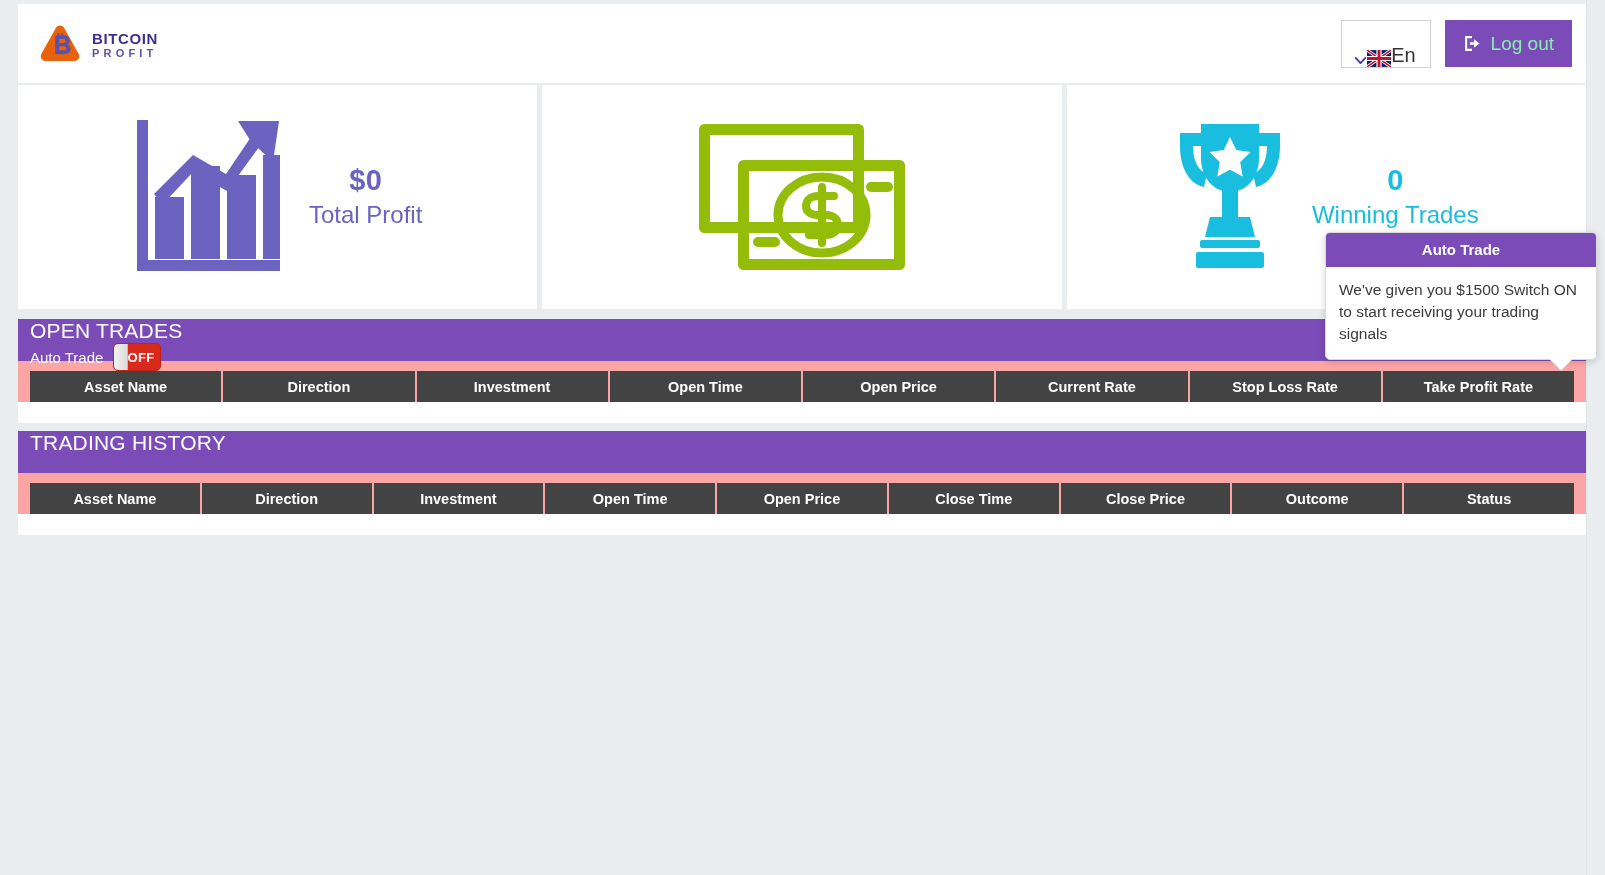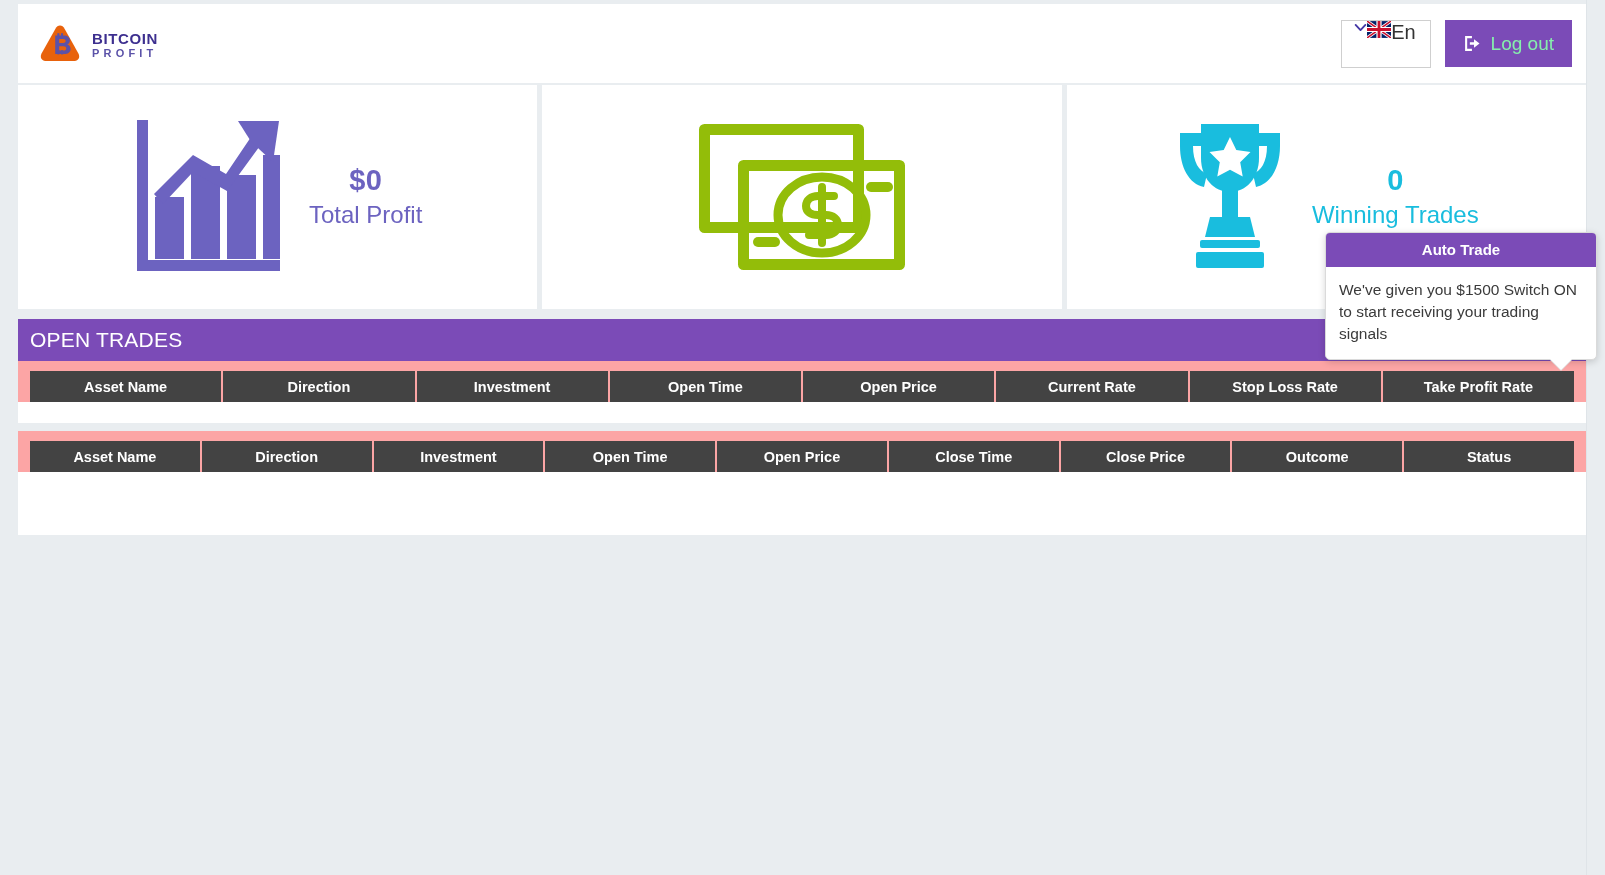--- a/index.html
+++ b/index.html
@@ -90,21 +90,21 @@
   }
 
   .nav-right {
     display: flex;
     align-items: center;
     gap: 14px;
   }
 
   .lang-select {
     display: flex;
-    align-items: flex-start;
+    align-items: flex-end;
     border: 1px solid #cfcfcf;
     background: #fff;
     height: 48px;
     padding: 0 14px 0 12px;
     cursor: pointer;
   }
   .chev {
     width: 13px; height: 13px; display: block;
   }
   .flag-uk { width: 24px; height: 17px; display: block; }
@@ -212,24 +212,25 @@
     width: 1568px;
     background: #fff;
   }
   .panel-open { top: 319px; height: 104px; }
   .panel-hist { top: 431px; height: 104px; }
 
   .panel-title {
     background: #7b4bb7;
     height: 42px;
     display: flex;
-    align-items: center;
+    align-items: flex-start;
     justify-content: space-between;
     padding: 0 14px 0 12px;
     position: relative;
+    flex-direction: column;
   }
   .panel-title-text {
     color: #fff;
     font-size: 21px;
     font-weight: normal;
     letter-spacing: 0.2px;
   }
 
   .autotrade-wrap {
     display: flex;
@@ -431,20 +432,23 @@
               <th>Stop Loss Rate</th>
               <th>Take Profit Rate</th>
             </tr>
           </thead>
           <tbody></tbody>
         </table>
       </div>
     </div>
 
     <div class="panel panel-hist">
+      <div class="panel-title">
+        <span class="panel-title-text">TRADING HISTORY</span>
+      </div>
       <div class="table-wrap">
         <table class="grid">
           <thead>
             <tr>
               <th>Asset Name</th>
               <th>Direction</th>
               <th>Investment</th>
               <th>Open Time</th>
               <th>Open Price</th>
               <th>Close Time</th>

